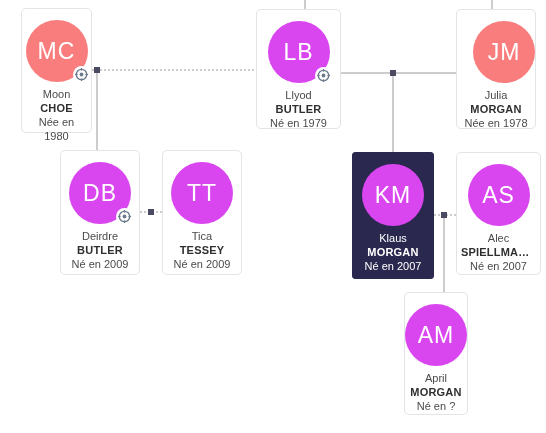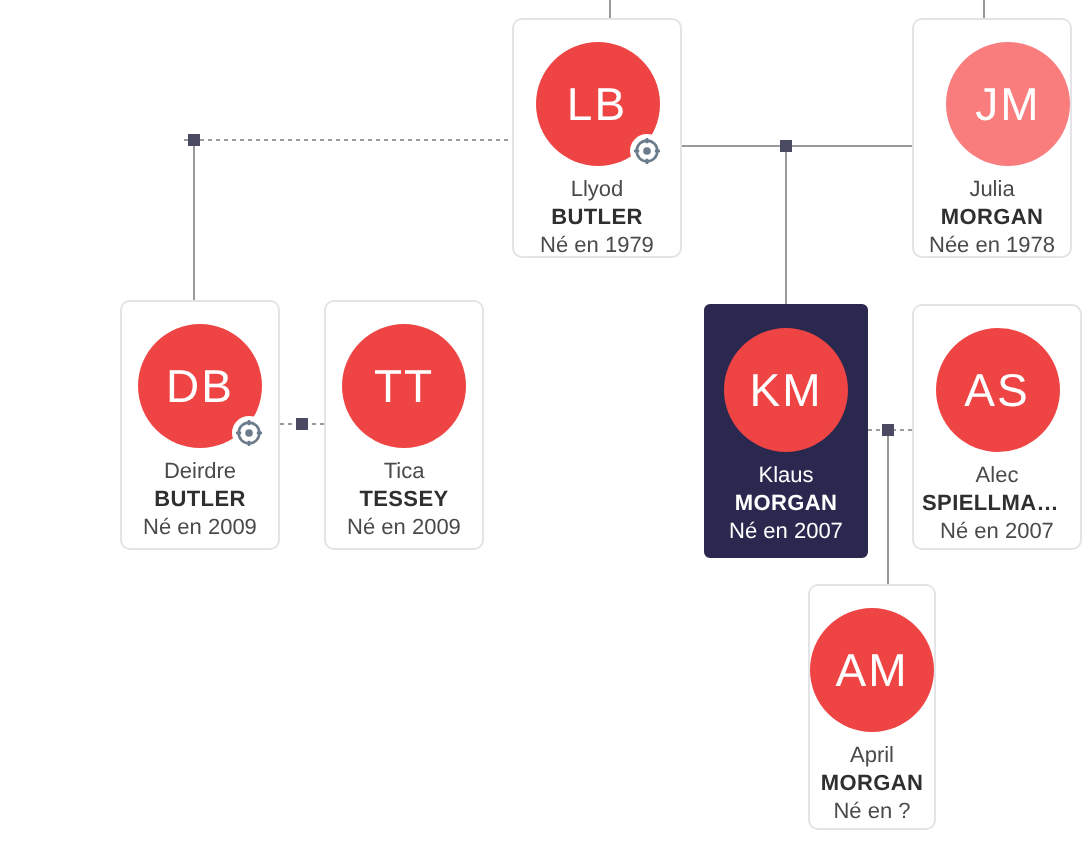--- a/index.html
+++ b/index.html
@@ -33,21 +33,21 @@
     border-radius:3px;
   }
   .avatar-wrap{position:relative;margin-top:11px;}
   .avatar{
     width:62px;height:62px;border-radius:50%;
     display:flex;align-items:center;justify-content:center;
     color:#ffffff;font-size:23px;letter-spacing:1px;
     font-weight:400;
   }
   .avatar.coral{background:#f97d7d;}
-  .avatar.teal{background:#ef4444;}
+  .avatar.teal{background:#d946ef;}
   .badge{
     position:absolute;right:-2px;bottom:-1px;
     width:17px;height:17px;border-radius:50%;
     background:#ffffff;
     display:flex;align-items:center;justify-content:center;
   }
   .badge svg{display:block;}
 
   .info{
     margin-top:6px;
@@ -86,20 +86,40 @@
     <line x1="434" y1="215" x2="456" y2="215" stroke="#9a9a9a" stroke-width="1" stroke-dasharray="2 2"></line>
 
     <line x1="444" y1="215" x2="444" y2="292" stroke="#9a9a9a" stroke-width="1"></line>
 
     <rect x="94" y="67" width="6" height="6" fill="#4b4a63"></rect>
     <rect x="390" y="70" width="6" height="6" fill="#4b4a63"></rect>
     <rect x="148" y="209" width="6" height="6" fill="#4b4a63"></rect>
     <rect x="441" y="212" width="6" height="6" fill="#4b4a63"></rect>
   </svg>
 
+  <div class="card" style="left:21px;top:8px;width:71px;height:125px;">
+    <div class="avatar-wrap">
+      <div class="avatar coral">MC</div>
+      <div class="badge">
+        <svg width="13" height="13" viewBox="0 0 13 13">
+          <circle cx="6.5" cy="6.5" r="5.2" fill="none" stroke="#6b7b8c" stroke-width="1.3"></circle>
+          <circle cx="6.5" cy="6.5" r="1.9" fill="#6b7b8c"></circle>
+          <line x1="6.5" y1="0" x2="6.5" y2="2.6" stroke="#6b7b8c" stroke-width="1.3"></line>
+          <line x1="6.5" y1="10.4" x2="6.5" y2="13" stroke="#6b7b8c" stroke-width="1.3"></line>
+          <line x1="0" y1="6.5" x2="2.6" y2="6.5" stroke="#6b7b8c" stroke-width="1.3"></line>
+          <line x1="10.4" y1="6.5" x2="13" y2="6.5" stroke="#6b7b8c" stroke-width="1.3"></line>
+        </svg>
+      </div>
+    </div>
+    <div class="info">
+      <div class="given">Moon</div>
+      <div class="surname">CHOE</div>
+      <div class="birth">Née en 1980</div>
+    </div>
+  </div>
 
   <div class="card" style="left:256px;top:9px;width:85px;height:120px;">
     <div class="avatar-wrap">
       <div class="avatar teal">LB</div>
       <div class="badge">
         <svg width="13" height="13" viewBox="0 0 13 13">
           <circle cx="6.5" cy="6.5" r="5.2" fill="none" stroke="#6b7b8c" stroke-width="1.3"></circle>
           <circle cx="6.5" cy="6.5" r="1.9" fill="#6b7b8c"></circle>
           <line x1="6.5" y1="0" x2="6.5" y2="2.6" stroke="#6b7b8c" stroke-width="1.3"></line>
           <line x1="6.5" y1="10.4" x2="6.5" y2="13" stroke="#6b7b8c" stroke-width="1.3"></line>

